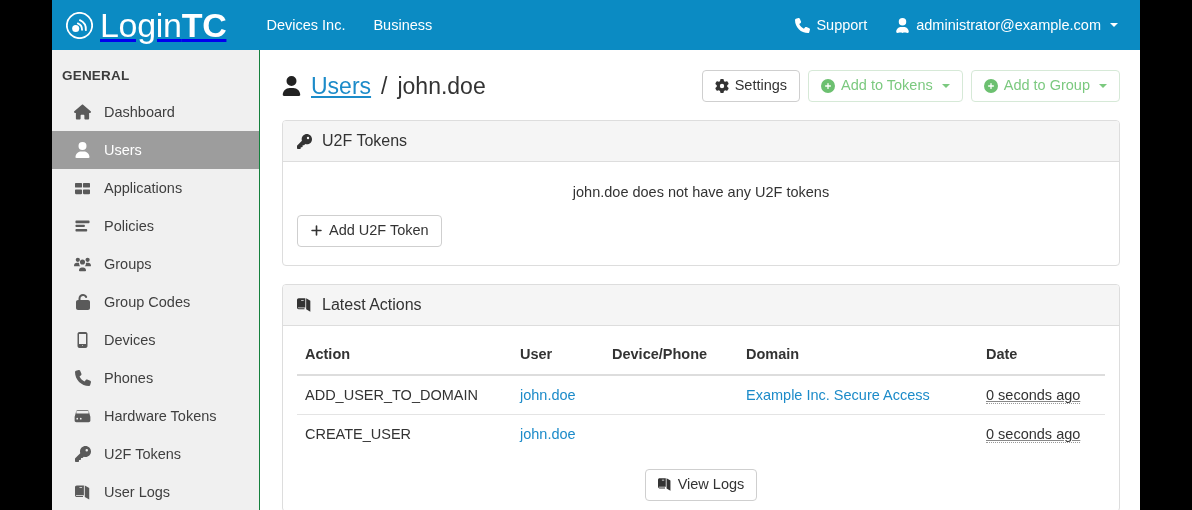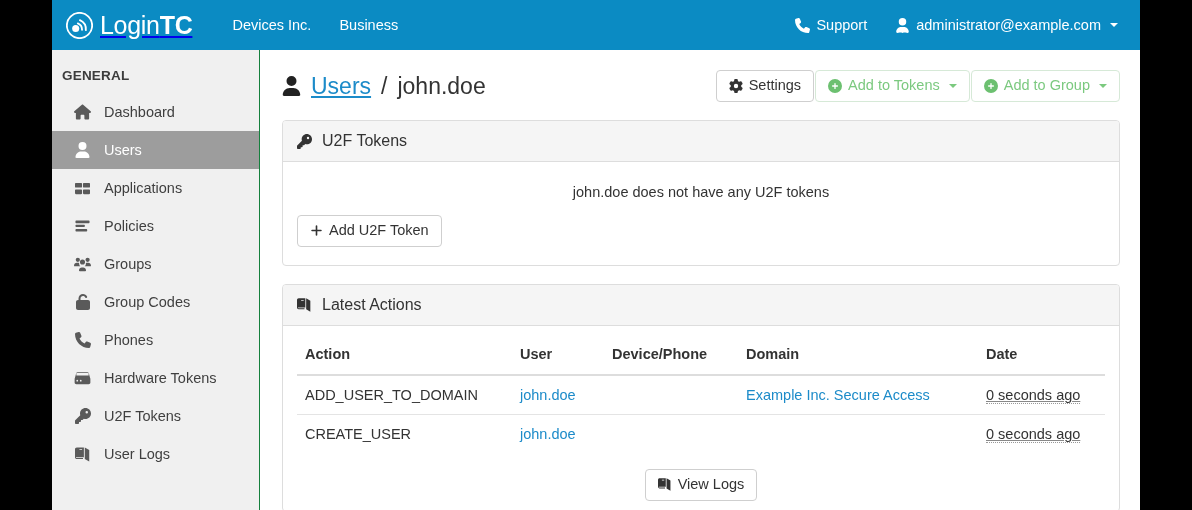--- a/index.html
+++ b/index.html
@@ -31,21 +31,21 @@
     color: #ffffff;
   }
   .brand {
     display: flex; align-items: center;
     padding: 0 16px 0 14px;
     height: 50px;
     gap: 7px;
   }
   .brand-logo { width: 27px; height: 27px; display: block; }
   .brand-text {
-    font-size: 25px;
+    font-size: 34px;
     letter-spacing: -0.3px;
     color: #ffffff;
     font-weight: 300;
     line-height: 1;
   }
   .brand-text b { font-weight: 700; }
 
   .nav-link {
     color: #ffffff;
     font-size: 14.5px;
@@ -135,21 +135,21 @@
     gap: 10px;
     font-size: 23px;
     color: #333333;
     font-weight: 400;
     white-space: nowrap;
   }
   .page-title .t-ico svg { display: block; fill: #222222; }
   .page-title .link { color: #1c8bc9; }
   .page-title .sep { color: #333333; }
 
-  .head-btns { margin-left: auto; display: flex; gap: 1px; }
+  .head-btns { margin-left: auto; display: flex; gap: 8px; }
   .btn {
     display: inline-flex;
     align-items: center;
     gap: 6px;
     border: 1px solid #cfcfcf;
     background: #ffffff;
     border-radius: 4px;
     padding: 7px 12px;
     font-size: 14.5px;
     color: #333333;
@@ -332,20 +332,28 @@
 
       <a class="side-item" href="#">
         <span class="s-ico">
             <svg width="14" height="16" viewBox="0 0 448 512">
               <path d="M144 144c0-44.2 35.8-80 80-80c31.9 0 59.4 18.6 72.3 45.7c7.6 16 26.7 22.8 42.6 15.2s22.8-26.7 15.2-42.6C331 33.7 281.5 0 224 0C144.5 0 80 64.5 80 144v48H64c-35.3 0-64 28.7-64 64V448c0 35.3 28.7 64 64 64H384c35.3 0 64-28.7 64-64V256c0-35.3-28.7-64-64-64H144V144z"></path>
             </svg>
           </span>
         <span>Group Codes</span>
       </a>
 
+      <a class="side-item" href="#">
+        <span class="s-ico">
+            <svg width="11" height="16" viewBox="0 0 320 512">
+              <path d="M64 0C28.7 0 0 28.7 0 64V448c0 35.3 28.7 64 64 64H256c35.3 0 64-28.7 64-64V64c0-35.3-28.7-64-64-64H64zM176 432c0 8.8-7.2 16-16 16s-16-7.2-16-16s7.2-16 16-16s16 7.2 16 16zM272 64V384H48V64H272z"></path>
+            </svg>
+          </span>
+        <span>Devices</span>
+      </a>
 
       <a class="side-item" href="#">
         <span class="s-ico">
             <svg width="16" height="16" viewBox="0 0 512 512">
               <path d="M164.9 24.6c-7.7-18.6-28-28.5-47.4-23.2l-88 24C12.1 30.2 0 46 0 64C0 311.4 200.6 512 448 512c18 0 33.8-12.1 38.6-29.5l24-88c5.3-19.4-4.6-39.7-23.2-47.4l-96-40c-16.3-6.8-35.2-2.1-46.3 11.6L304.7 368C234.3 334.7 177.3 277.7 144 207.3L193.3 167c13.7-11.2 18.4-30 11.6-46.3l-40-96z"></path>
             </svg>
           </span>
         <span>Phones</span>
       </a>
 

